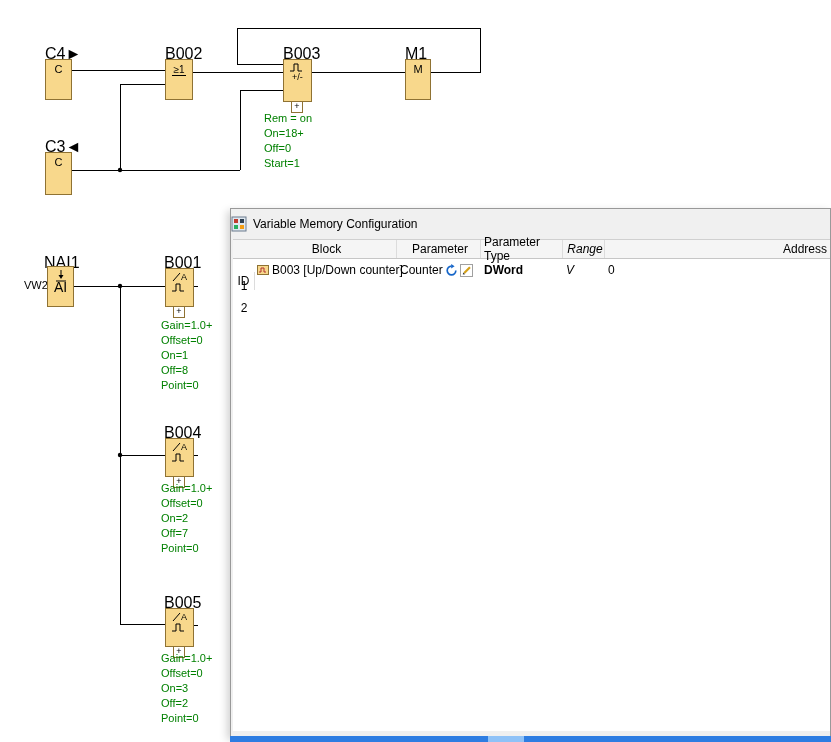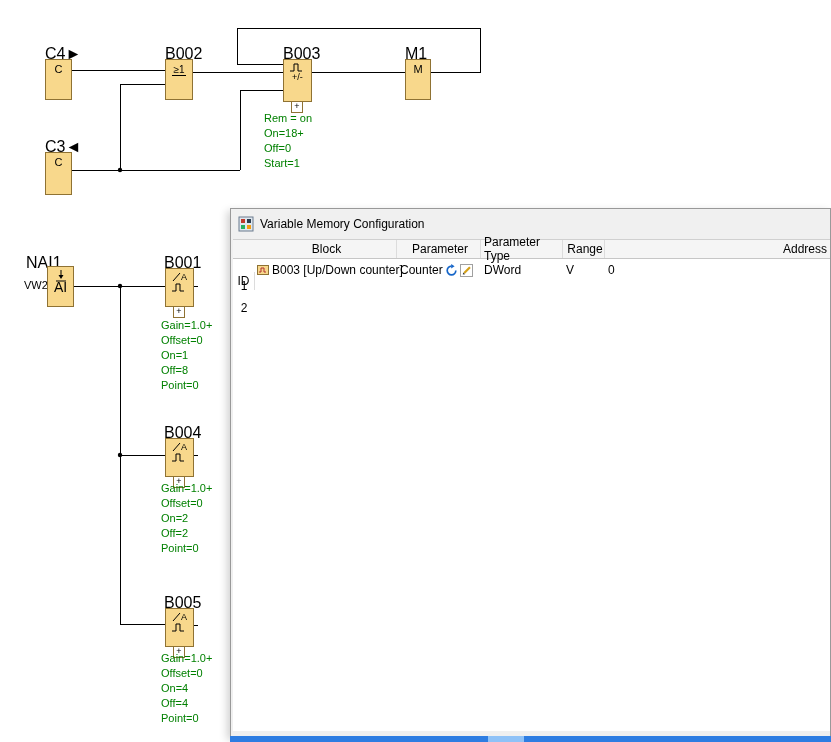--- a/index.html
+++ b/index.html
@@ -15,34 +15,34 @@
   .green-params div{height:15px;}
   .expand{position:absolute;z-index:2;width:10px;height:10px;background:#ffffff;border:1px solid #8f7233;
           color:#000;font-size:9px;line-height:8px;text-align:center;cursor:pointer;}
   .or-sym{font-size:10px;line-height:11px;border-bottom:1px solid #000;padding:0 1px;margin-top:1px;}
   .sym-row{display:flex;align-items:flex-end;}
   .sym-a{font-size:9px;line-height:9px;}
   .pm{font-size:9px;line-height:9px;}
   
   #vmwin{position:absolute;left:230px;top:208px;width:601px;height:529px;background:#f0f0f0;
          border:1px solid #999;box-shadow:-3px 3px 8px rgba(0,0,0,0.18);z-index:3;overflow:hidden;box-sizing:border-box;}
-  .titlebar{position:absolute;left:0;top:0;right:12px;height:30px;display:flex;align-items:center;gap:6px;padding-left:7px;}
+  .titlebar{position:absolute;left:0;top:0;right:12px;height:30px;display:flex;align-items:center;gap:6px;}
   .title-text{font-size:12px;color:#000;}
   .vm-table{position:absolute;left:2px;top:30px;width:770px;height:492px;background:#ffffff;}
   .thead{display:flex;height:20px;background:#f5f5f5;border-top:1px solid #d0d0d0;border-bottom:1px solid #c6c6c6;box-sizing:border-box;}
   .th{display:flex;align-items:center;justify-content:center;font-size:12px;color:#000;
       border-right:1px solid #dcdcdc;height:100%;box-sizing:border-box;}
   .tr{display:flex;height:22px;align-items:center;font-size:12px;color:#000;}
   .td{height:100%;display:flex;align-items:center;white-space:nowrap;box-sizing:border-box;}
   .c-id{width:22px;justify-content:center;margin-top:32px;}
   .c-block{width:142px;padding-left:2px;gap:3px;}
   .c-param{width:84px;padding-left:3px;gap:2px;}
   .c-ptype{width:82px;padding-left:3px;}
-  .tr .c-ptype{font-weight:normal;}
-  .c-range{width:42px;padding-left:3px;}
+  .tr .c-ptype{font-weight:bold;}
+  .c-range{width:42px;padding-left:3px;font-style:italic;}
   .c-addr{width:398px;padding-left:3px;}
   .icon{display:inline-flex;align-items:center;justify-content:center;}
   .bottom-strip{position:absolute;left:230px;top:736px;width:601px;height:6px;background:#2e7de2;z-index:4;}
   .bottom-thumb{position:absolute;left:258px;top:0;width:36px;height:6px;background:#8fc2f7;}
 </style>
 </head>
 <body>
 
 <svg id="wires" width="831" height="742">
   <g stroke="#000" stroke-width="1" fill="none" shape-rendering="crispEdges">
@@ -95,21 +95,21 @@
 <div class="blk-label" style="left:405px;top:45px">M1</div>
 <div class="blk" style="left:405px;top:59px;width:24px;height:36px">
   <span class="letter">M</span>
 </div>
 
 <div class="blk-label" style="left:45px;top:138px">C3◄</div>
 <div class="blk" style="left:45px;top:152px;width:25px;height:38px">
   <span class="letter">C</span>
 </div>
 
-<div class="blk-label" style="left:26px;top:254px">NAI1</div>
+<div class="blk-label" style="left:44px;top:254px">NAI1</div>
 <div class="io-label" style="left:24px;top:279px">VW2</div>
 <div class="blk" style="left:47px;top:266px;width:25px;height:36px">
   <svg width="14" height="12" viewBox="0 0 14 12">
     <line x1="7" y1="0" x2="7" y2="6" stroke="#000"></line>
     <polygon points="4.5,5 9.5,5 7,9" fill="#000"></polygon>
     <line x1="2" y1="11" x2="12" y2="11" stroke="#000"></line>
   </svg>
   <span class="letter" style="font-size:14px;line-height:9px">AI</span>
 </div>
 
@@ -144,42 +144,42 @@
   </span>
   <svg width="18" height="9" viewBox="0 0 18 9">
     <polyline points="1,8 5,8 5,1 9,1 9,8 13,8" fill="none" stroke="#000"></polyline>
   </svg>
 </div>
 <div class="expand" style="left:173px;top:476px">+</div>
 <div class="green-params" style="left:161px;top:481px">
   <div>Gain=1.0+</div>
   <div>Offset=0</div>
   <div>On=2</div>
-  <div>Off=2</div>
+  <div>Off=7</div>
   <div>Point=0</div>
 </div>
 
 <div class="blk-label" style="left:164px;top:594px">B005</div>
 <div class="blk" style="left:165px;top:608px;width:27px;height:34px">
   <span class="sym-row">
     <svg width="9" height="10" viewBox="0 0 9 10">
         <line x1="1" y1="9" x2="8" y2="1" stroke="#000"></line>
       </svg>
     <span class="sym-a">A</span>
   </span>
   <svg width="18" height="9" viewBox="0 0 18 9">
     <polyline points="1,8 5,8 5,1 9,1 9,8 13,8" fill="none" stroke="#000"></polyline>
   </svg>
 </div>
 <div class="expand" style="left:173px;top:646px">+</div>
 <div class="green-params" style="left:161px;top:651px">
   <div>Gain=1.0+</div>
   <div>Offset=0</div>
-  <div>On=4</div>
-  <div>Off=4</div>
+  <div>On=3</div>
+  <div>Off=2</div>
   <div>Point=0</div>
 </div>
 
 <div id="vmwin">
   <div class="titlebar">
     <span class="icon">
       <svg width="16" height="16" viewBox="0 0 16 16">
         <rect x="1" y="1" width="14" height="14" fill="#dfe7ef" stroke="#6b7b8d"></rect>
         <rect x="3" y="3" width="4" height="4" fill="#c0392b"></rect>
         <rect x="9" y="3" width="4" height="4" fill="#2c3e50"></rect>

